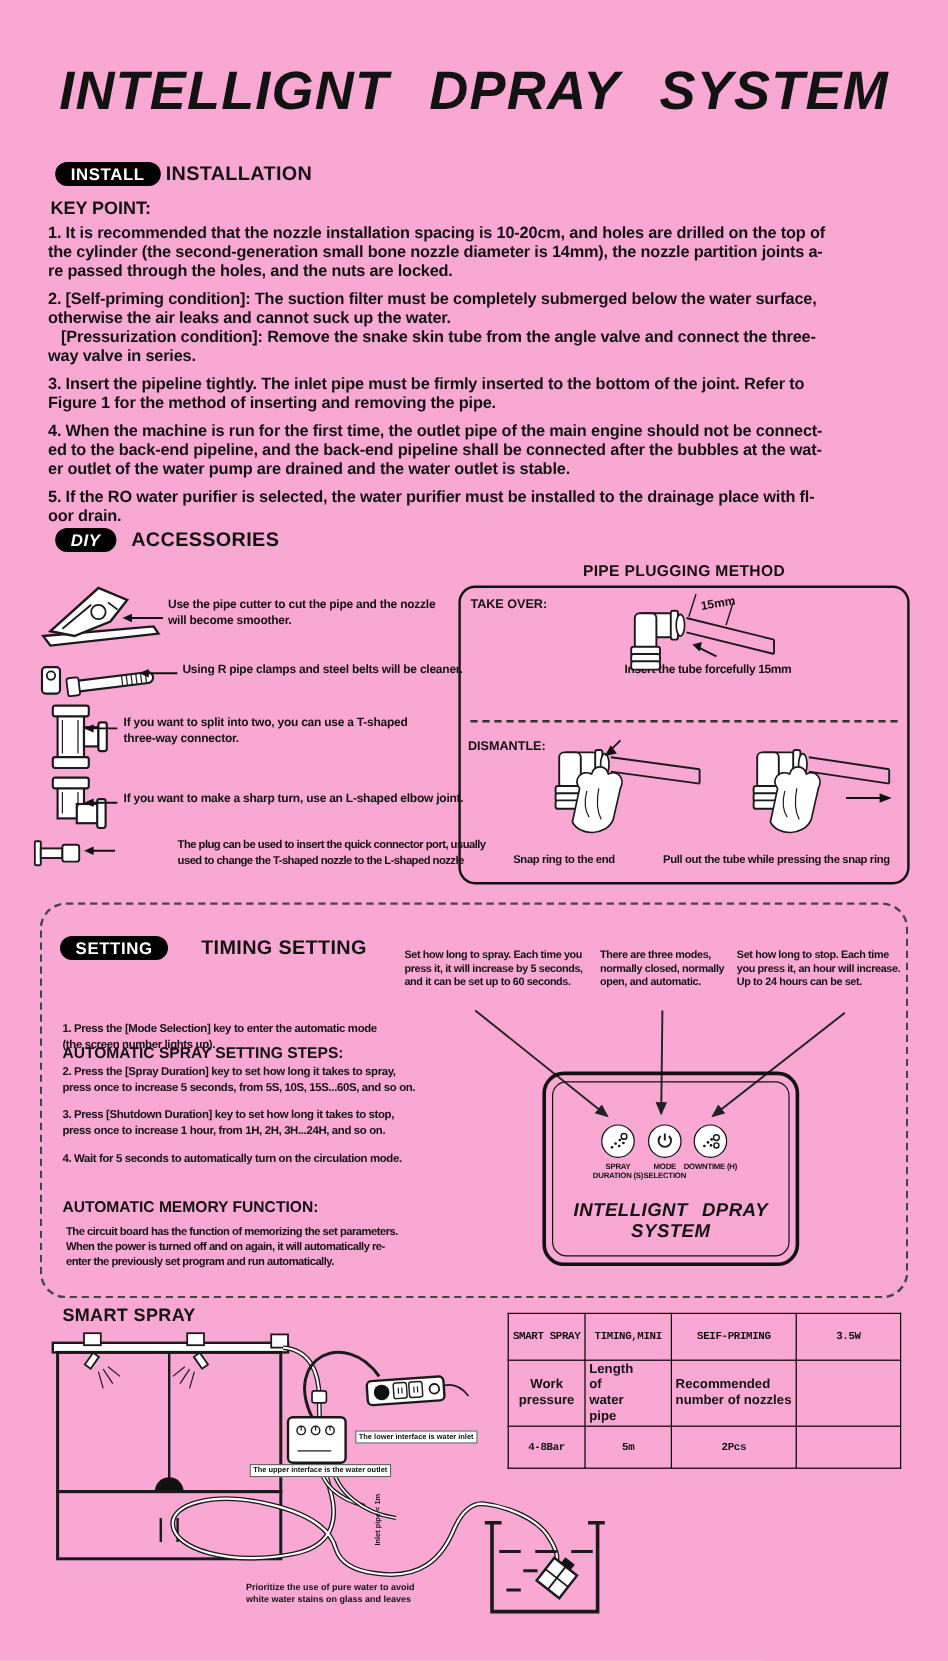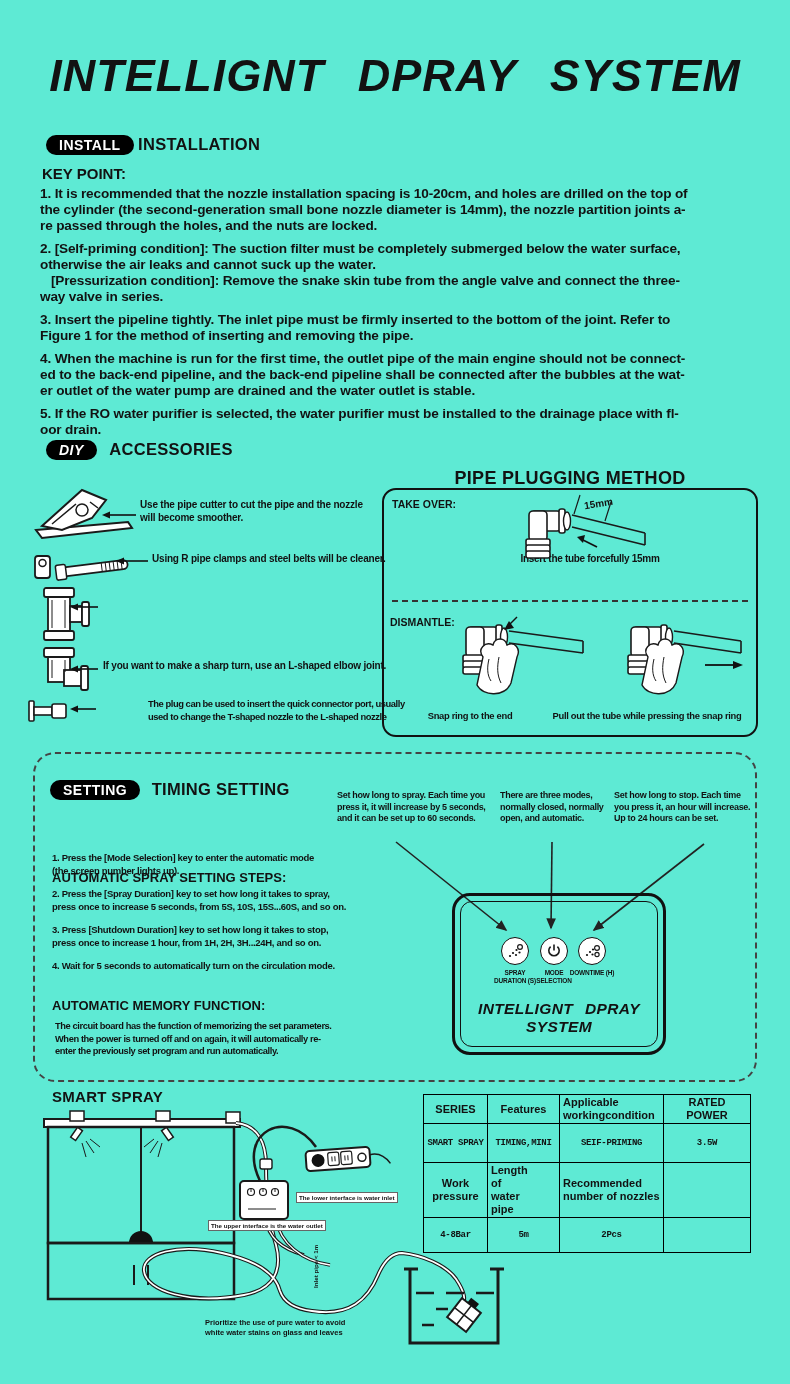--- a/index.html
+++ b/index.html
@@ -1,31 +1,31 @@
 <!DOCTYPE html>
 <html><head>
 <meta charset="utf-8">
 <style>
   * { margin:0; padding:0; box-sizing:border-box; }
   body { background:#fff; }
-  #page { position:relative; width:790px; height:1384px; background:#5eead4;
+  #page { position:relative; width:790px; height:1384px; background:#f9a8d4;
           font-family:"Liberation Sans", sans-serif; color:#121212; overflow:hidden; }
   .abs { position:absolute; }
   .pw { white-space:pre-wrap; }
   .pill { background:#000; color:#fff; font-weight:bold; border-radius:14px;
           padding:2px 13px; font-size:14px; letter-spacing:.5px; display:inline-block; }
   .sec-head { font-size:16.5px; font-weight:bold; letter-spacing:.3px; }
   .title { width:100%; text-align:center; font-size:45px; font-weight:bold; font-style:italic;
            letter-spacing:1px; word-spacing:20px; }
   .keypoint { font-size:15px; font-weight:bold; }
   .pt { font-size:13.6px; font-weight:bold; line-height:16px; letter-spacing:-.15px;
         margin-bottom:7px; }
   .diy-txt { font-size:10px; font-weight:bold; line-height:12.5px; letter-spacing:-.2px; }
   .diy-txt.small { font-size:9.4px; letter-spacing:-.45px; }
-  .ppm-title { font-size:18px; font-weight:bold; text-align:center; letter-spacing:.3px; }
+  .ppm-title { font-size:13px; font-weight:bold; text-align:center; letter-spacing:.3px; }
   .ppm-box { border:2px solid #111; border-radius:14px; }
   .ppm-label { font-size:10.5px; font-weight:bold; }
   .ppm-cap { font-size:9.4px; font-weight:bold; letter-spacing:-.3px; text-align:center; }
   .ppm-div { border-top:2px dashed #333; }
   .set-box { border:2.2px dashed #444; border-radius:22px; }
   .set-sub { font-size:13px; font-weight:bold; }
   .step { font-size:9.5px; font-weight:bold; line-height:12.5px; letter-spacing:-.3px;
           margin-bottom:11px; }
   .mem { font-size:9.3px; font-weight:bold; line-height:12.5px; letter-spacing:-.4px; }
   .callout { font-size:9px; font-weight:bold; line-height:11.5px; letter-spacing:-.3px; }
@@ -120,20 +120,22 @@
     <rect class="fw" stroke-width="1.8" x="10" y="2" width="30" height="9" rx="2"></rect>
     <rect class="fw" stroke-width="1.8" x="10" y="45" width="30" height="9" rx="2"></rect>
     <rect class="fw" stroke-width="1.8" x="36" y="20" width="12" height="16"></rect>
     <rect class="fw" stroke-width="1.8" x="48" y="16" width="7" height="24" rx="2"></rect>
     <path class="ln" stroke-width="1" d="M18,14 v28 M31,14 v28"></path>
   </svg>
   <svg class="abs" style="left:68px; top:602px;" width="30" height="10" viewBox="0 0 30 10">
     <path d="M30,5 H8" stroke="#111" stroke-width="1.6"></path>
       <path d="M10,1.5 L2,5 L10,8.5 Z" fill="#111"></path>
   </svg>
+  <div class="abs diy-txt pw" style="left:103px; top:597px; width:280px;">If you want to split into two, you can use a T-shaped
+three-way connector.</div>
 
   <svg class="abs" style="left:34px; top:646px;" width="58" height="56" viewBox="0 0 58 56">
     <rect class="fw" stroke-width="1.8" x="14" y="10" width="22" height="26"></rect>
     <rect class="fw" stroke-width="1.8" x="10" y="2" width="30" height="9" rx="2"></rect>
     <rect class="fw" stroke-width="1.8" x="30" y="24" width="18" height="16"></rect>
     <rect class="fw" stroke-width="1.8" x="47" y="20" width="7" height="24" rx="2"></rect>
     <path class="ln" stroke-width="1" d="M18,14 v18 M31,14 v12"></path>
   </svg>
   <svg class="abs" style="left:68px; top:664px;" width="30" height="10" viewBox="0 0 30 10">
     <path d="M30,5 H8" stroke="#111" stroke-width="1.6"></path>
@@ -195,21 +197,21 @@
     <use href="#fit" transform="translate(250,148)"></use>
     <path class="ln" stroke-width="1.6" d="M291,142 L358,152 M291,154 L358,164 M358,152 L358,164"></path>
     <path d="M322,176 L352,176" stroke="#111" stroke-width="1.8"></path>
     <path d="M350,172 L360,176 L350,180 Z" fill="#111"></path>
     <use href="#hand" transform="translate(257,168)"></use>
   </svg>
 
   <div class="abs set-box" style="left:33px; top:752px; width:724px; height:330px;"></div>
   <div class="abs" style="left:50px; top:780px;">
     <span class="pill">SETTING</span>
-    <span class="sec-head" style="margin-left:7px;">TIMING SETTING</span>
+    <span class="sec-head" style="margin-left:23px;">TIMING SETTING</span>
   </div>
   <div class="abs set-sub" style="left:52px; top:826px;margin-top:44px;">AUTOMATIC SPRAY SETTING STEPS:</div>
   <div class="abs" style="left:52px; top:852px; width:300px;">
     <div class="step pw">1. Press the [Mode Selection] key to enter the automatic mode
 (the screen number lights up).</div>
     <div class="step pw">2. Press the [Spray Duration] key to set how long it takes to spray,
 press once to increase 5 seconds, from 5S, 10S, 15S...60S, and so on.</div>
     <div class="step pw">3. Press [Shutdown Duration] key to set how long it takes to stop,
 press once to increase 1 hour, from 1H, 2H, 3H...24H, and so on.</div>
     <div class="step pw">4. Wait for 5 seconds to automatically turn on the circulation mode.</div>
@@ -350,27 +352,20 @@
 white water stains on glass and leaves</div>
 
   <table class="spec abs" style="left:423px; top:1094px; width:327px;">
     <colgroup>
         <col style="width:64px">
         <col style="width:72px">
         <col style="width:104px">
         <col style="width:87px">
       </colgroup>
     <tbody>
-        <tr style="height:29px;">
-      <td class="th c pw">SERIES</td>
-      <td class="th c pw">Features</td>
-      <td class="th l pw">Applicable
-workingcondition</td>
-      <td class="th c pw">RATED POWER</td>
-    </tr>
     <tr style="height:39px;">
       <td class="tdm">SMART SPRAY</td>
       <td class="tdm">TIMING,MINI</td>
       <td class="tdm">SEIF-PRIMING</td>
       <td class="tdm">3.5W</td>
     </tr>
     <tr style="height:40px;">
       <td class="th c pw">Work
 pressure</td>
       <td class="th l pw">Length      of

